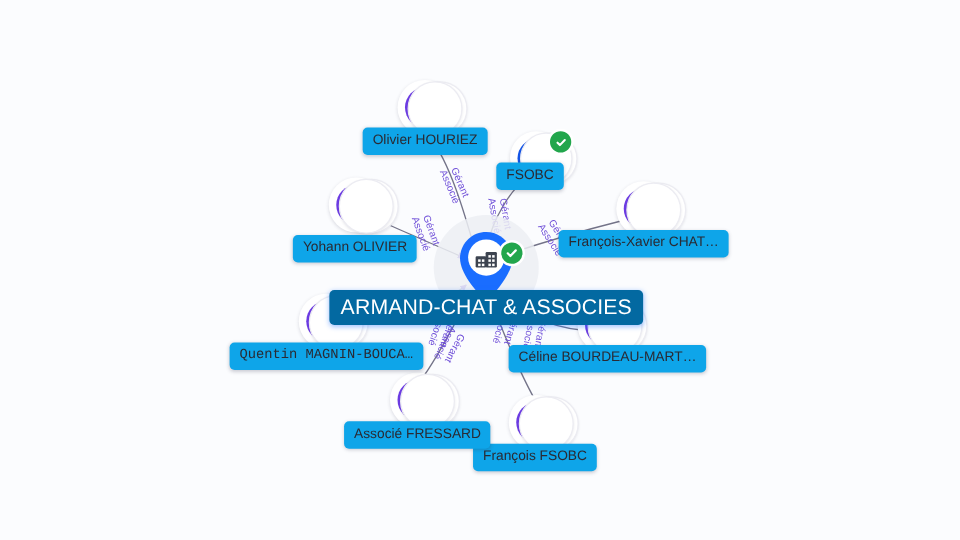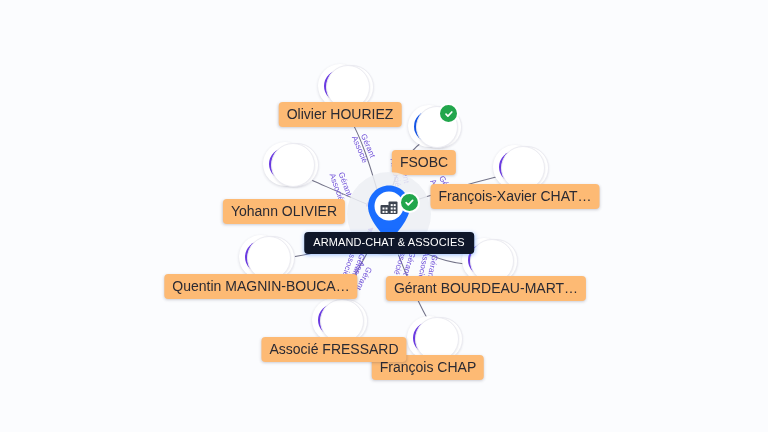--- a/index.html
+++ b/index.html
@@ -80,33 +80,33 @@
     display: flex; align-items: center; justify-content: center;
     z-index: 6;
   }
   .badge svg { display: block; }
 
   
   .label {
     position: absolute;
     transform: translateX(-50%);
     white-space: nowrap;
-    background: #fdba74;
+    background: #0ea5e9;
     color: #2a2a33;
-    font-size: 14px;
+    font-size: 11px;
     line-height: 1;
     padding: 5px 8px 6px;
     border-radius: 4px;
     box-shadow: 0 1px 3px rgba(40,40,70,.22);
     z-index: 7;
   }
   .label.accent {
-    background: #0f172a;
+    background: #0369a1;
     color: #ffffff;
-    font-size: 11px;
+    font-size: 17px;
     letter-spacing: .1px;
     padding: 5px 9px 6px;
     box-shadow: 0 1px 4px rgba(26,109,255,.40);
   }
 
   
   .root { z-index: 8; }
   .root .halo {
     position: absolute;
     width: 84px; height: 84px;
@@ -225,21 +225,21 @@
               <rect x="11.2" y="11.4" width="2" height="2" fill="#1556e8"></rect>
               <rect x="14.4" y="11.4" width="2" height="2" fill="#1556e8"></rect>
             </svg>
           </div>
         </div>
         <div class="badge" style="left:9px;top:-23px;">
           <svg viewBox="0 0 12 12" width="10" height="10">
             <path d="M2.4 6.2 L4.7 8.5 L9.4 3.6" stroke="#ffffff" stroke-width="2" fill="none" stroke-linecap="round" stroke-linejoin="round"></path>
           </svg>
         </div>
-        <div class="label" style="left:-5px; top:24px;text-align:center;">FSOBC</div>
+        <div class="label" style="left:-5px; top:4px;text-align:center;">FSOBC</div>
       </div>
       <div class="node person" style="left: 515px; top: 167px;">
         <div class="stack s2"></div>
         <div class="stack s1"></div>
         <div class="avatar-shell">
           <div class="avatar-disc">
             <svg viewBox="0 0 24 24" width="19" height="19">
               <circle cx="12" cy="8.4" r="3.9" fill="#ffffff"></circle>
               <path d="M4.6 20.2 C4.6 15.6 8 13.2 12 13.2 C16 13.2 19.4 15.6 19.4 20.2 Z" fill="#ffffff"></path>
             </svg>
@@ -251,60 +251,60 @@
         <div class="stack s2"></div>
         <div class="stack s1"></div>
         <div class="avatar-shell">
           <div class="avatar-disc">
             <svg viewBox="0 0 24 24" width="19" height="19">
               <circle cx="12" cy="8.4" r="3.9" fill="#ffffff"></circle>
               <path d="M4.6 20.2 C4.6 15.6 8 13.2 12 13.2 C16 13.2 19.4 15.6 19.4 20.2 Z" fill="#ffffff"></path>
             </svg>
           </div>
         </div>
-        <div class="label" style="left:-1px; top:35px;">Yohann OLIVIER</div>
+        <div class="label" style="left:-1px; top:24px;">Yohann OLIVIER</div>
       </div>
       <div class="node person" style="left: 484px; top: 260px;">
         <div class="stack s2"></div>
         <div class="stack s1"></div>
         <div class="avatar-shell">
           <div class="avatar-disc">
             <svg viewBox="0 0 24 24" width="19" height="19">
               <circle cx="12" cy="8.4" r="3.9" fill="#ffffff"></circle>
               <path d="M4.6 20.2 C4.6 15.6 8 13.2 12 13.2 C16 13.2 19.4 15.6 19.4 20.2 Z" fill="#ffffff"></path>
             </svg>
           </div>
         </div>
-        <div class="label" style="left:2px; top:16px;">Gérant BOURDEAU-MART…</div>
+        <div class="label" style="left:2px; top:16px;">Céline BOURDEAU-MART…</div>
       </div>
       <div class="node person" style="left: 261px; top: 257px;">
         <div class="stack s2"></div>
         <div class="stack s1"></div>
         <div class="avatar-shell">
           <div class="avatar-disc">
             <svg viewBox="0 0 24 24" width="19" height="19">
               <circle cx="12" cy="8.4" r="3.9" fill="#ffffff"></circle>
               <path d="M4.6 20.2 C4.6 15.6 8 13.2 12 13.2 C16 13.2 19.4 15.6 19.4 20.2 Z" fill="#ffffff"></path>
             </svg>
           </div>
         </div>
-        <div class="label" style="left:0px; top:17px;">Quentin MAGNIN-BOUCA…</div>
+        <div class="label" style="left:0px; top:17px;font-family:Liberation Mono, monospace;">Quentin MAGNIN-BOUCA…</div>
       </div>
       <div class="node person" style="left: 429px; top: 338px;">
         <div class="stack s2"></div>
         <div class="stack s1"></div>
         <div class="avatar-shell">
           <div class="avatar-disc">
             <svg viewBox="0 0 24 24" width="19" height="19">
               <circle cx="12" cy="8.4" r="3.9" fill="#ffffff"></circle>
               <path d="M4.6 20.2 C4.6 15.6 8 13.2 12 13.2 C16 13.2 19.4 15.6 19.4 20.2 Z" fill="#ffffff"></path>
             </svg>
           </div>
         </div>
-        <div class="label" style="left:-1px; top:17px;">François CHAP</div>
+        <div class="label" style="left:-1px; top:17px;">François FSOBC</div>
       </div>
       <div class="node person" style="left: 334px; top: 320px;">
         <div class="stack s2"></div>
         <div class="stack s1"></div>
         <div class="avatar-shell">
           <div class="avatar-disc">
             <svg viewBox="0 0 24 24" width="19" height="19">
               <circle cx="12" cy="8.4" r="3.9" fill="#ffffff"></circle>
               <path d="M4.6 20.2 C4.6 15.6 8 13.2 12 13.2 C16 13.2 19.4 15.6 19.4 20.2 Z" fill="#ffffff"></path>
             </svg>

